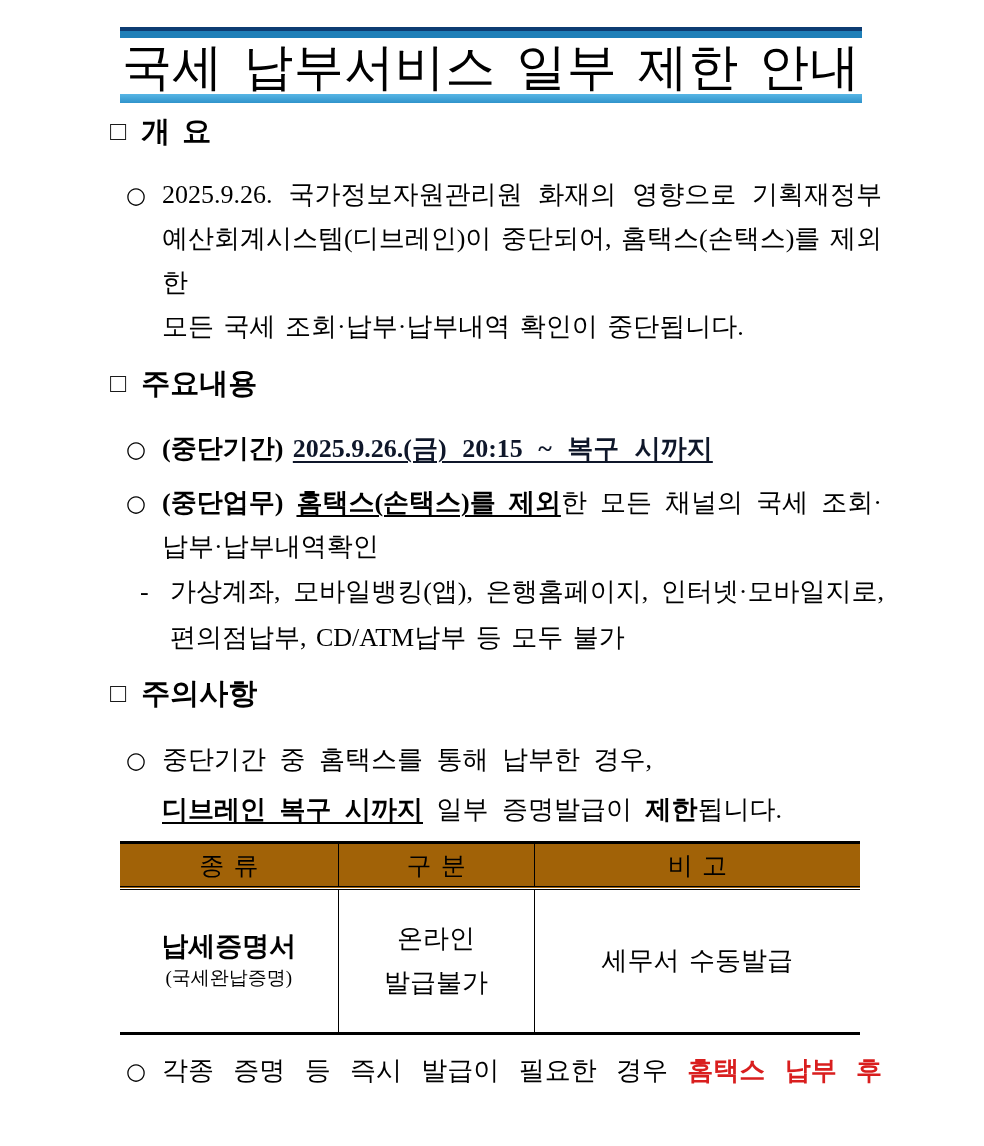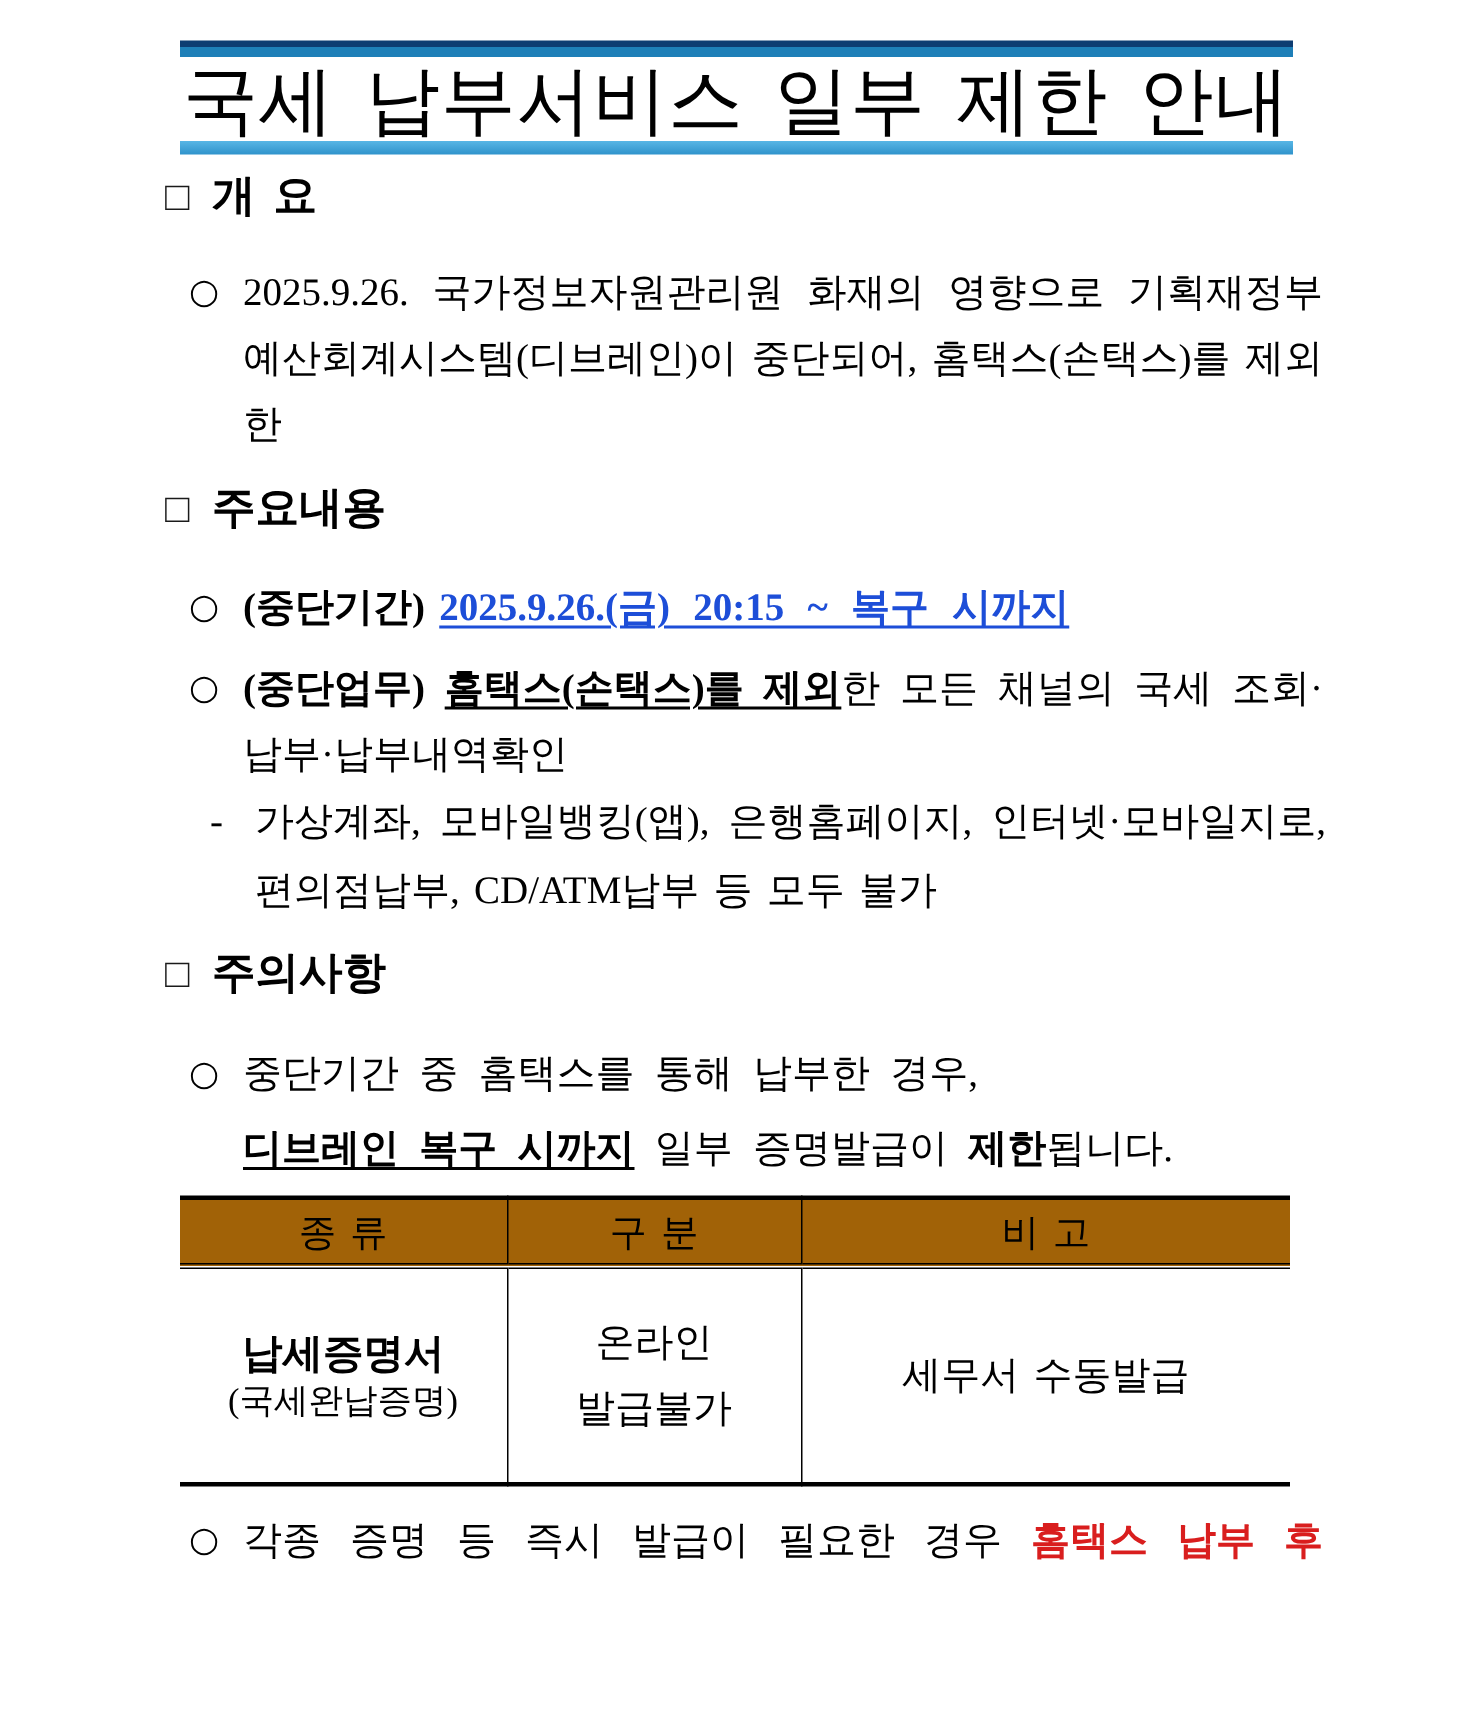--- a/index.html
+++ b/index.html
@@ -38,21 +38,21 @@
   .line { }
   .jfull { text-align:justify; text-align-last:justify; }
   .lh48 .line, .lh48 { line-height:48px; }
   .lh50 { line-height:50px; }
 
   .dash { display:flex; margin-left:140px; width:744px; font-size:26px; line-height:46px; }
   .dash .mk { flex:none; width:30px; }
 
   .b { font-weight:700; }
   .u { text-decoration:underline; text-decoration-thickness:2px; text-underline-offset:4px; }
-  .blue { color:#1d4ed8; }
+  .blue { color:#0f172a; }
   .red { color:#d91e1e; }
   .wsx { word-spacing:9px; }
   .ws8 { word-spacing:7px; }
 
   
   .mt10 { margin-top:10px; } .mt8 { margin-top:8px; } .mt6 { margin-top:6px; }
   .mt14 { margin-top:14px; } .mt16 { margin-top:16px; } .mt12 { margin-top:12px; }
   .mt0 { margin-top:0; }
 
   
@@ -64,21 +64,21 @@
   table.cert col.c1 { width:218px; } table.cert col.c2 { width:196px; } table.cert col.c3 { width:326px; }
   table.cert th {
     background:#a16207; border-bottom:4px double #000;
     font-weight:400; font-size:25px; height:40px; text-align:center;
   }
   table.cert td { text-align:center; vertical-align:middle; padding:23px 4px; }
   table.cert .vline { border-left:1.5px solid #000; }
   table.cert tr.r1 td { border-bottom:1.5px solid #000; height:96px; }
   table.cert tr.r2 td { height:94px; }
   .cell-name { font-weight:700; font-size:27px; line-height:34px; }
-  .cell-sub { font-weight:400; font-size:23px; line-height:30px; }
+  .cell-sub { font-weight:400; font-size:19px; line-height:30px; }
   .cell-line { font-size:26px; line-height:44px; }
 </style>
 </head>
 <body>
 
 <div class="page">
 
   <header class="title-block">
     <div class="bar-top"></div>
     <h1 class="doc-title">국세 납부서비스 일부 제한 안내</h1>
@@ -88,20 +88,21 @@
   <section>
     <h2 class="sec-h mt10">
       <span class="sq">□</span>
       <span>개 요</span>
     </h2>
     <div class="bullet mt6">
       <span class="mk">○</span>
       <div class="btxt">
         <div class="line jfull">2025.9.26. 국가정보자원관리원 화재의 영향으로 기획재정부</div>
         <div class="line jfull">예산회계시스템(디브레인)이 중단되어, 홈택스(손택스)를 제외한</div>
+        <div class="line">모든 국세 조회·납부·납부내역 확인이 중단됩니다.</div>
       </div>
     </div>
   </section>
 
   <section>
     <h2 class="sec-h mt16">
       <span class="sq">□</span>
       <span>주요내용</span>
     </h2>
 

